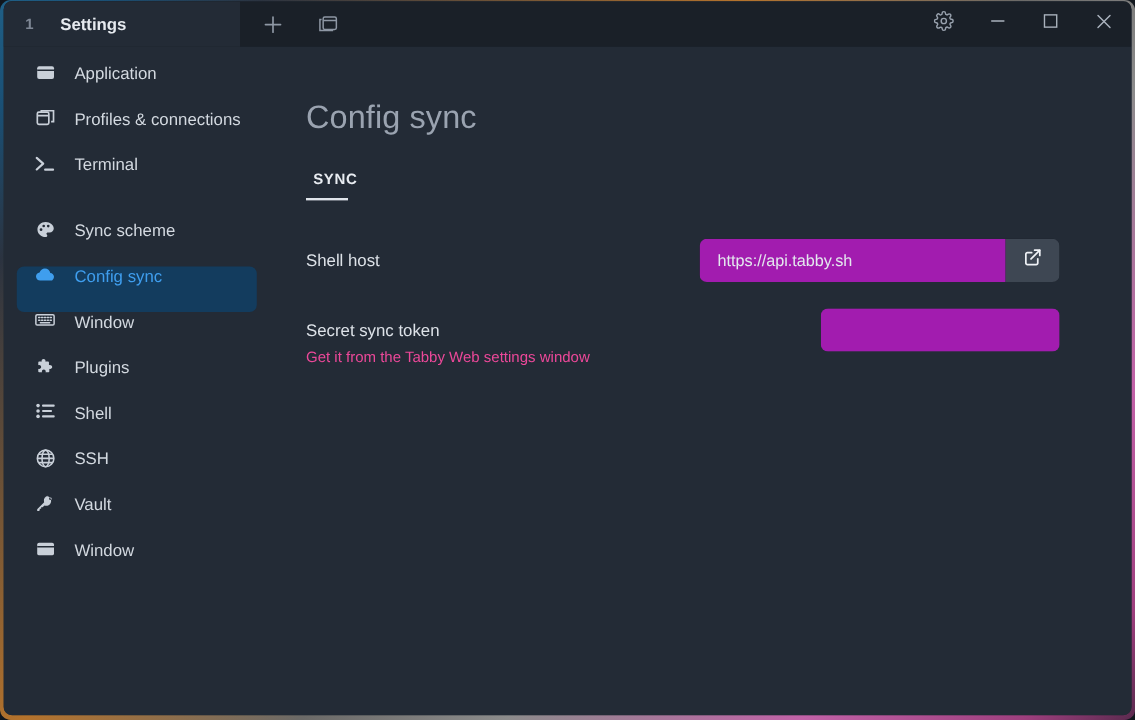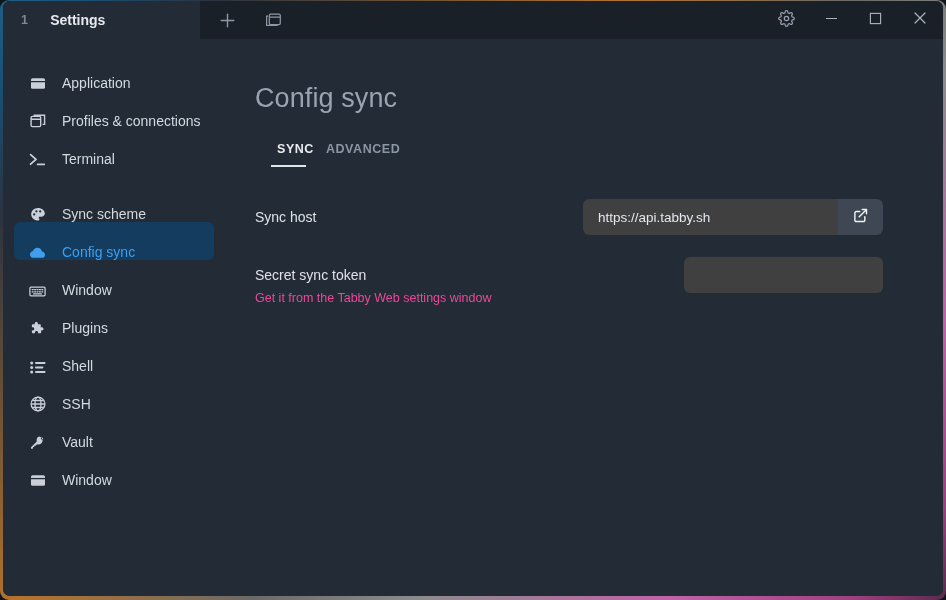--- a/index.html
+++ b/index.html
@@ -115,21 +115,21 @@
   
   #sidebar {
     width: 222px;
     flex: 0 0 222px;
     padding: 14px 11px 0 11px;
     overflow: hidden;
   }
 
   .nav-item {
     display: flex;
-    align-items: flex-end;
+    align-items: flex-start;
     gap: 15px;
     height: 38px;
     padding: 0 14px;
     border-radius: 6px;
     color: #d3d9e0;
     font-size: 14px;
     cursor: default;
     white-space: nowrap;
   }
   .nav-item .nav-ico {
@@ -159,22 +159,22 @@
   #page-title {
     font-size: 27px;
     font-weight: 300;
     color: #9aa3b0;
     letter-spacing: .1px;
     margin-bottom: 24px;
   }
 
   #tabs {
     display: flex;
+    gap: 10px;
     margin-bottom: 32px;
-    margin-left: 16px;
   }
   .ctab {
     position: relative;
     font-size: 12.5px;
     font-weight: bold;
     letter-spacing: .55px;
     color: #8b95a3;
     padding: 4px 6px 11px 6px;
     cursor: default;
   }
@@ -217,21 +217,21 @@
     border-radius: 6px;
     overflow: hidden;
     background: #1a2029;
   }
   .field-wrap.token { width: 199px; flex: 0 0 199px; }
 
   .text-input {
     flex: 1 1 auto;
     min-width: 0;
     height: 36px;
-    background: #404040;
+    background: #a21caf;
     border: none;
     outline: none;
     color: #e3e8ee;
     font-family: "Liberation Sans", sans-serif;
     font-size: 13.5px;
     padding: 0 15px;
   }
   .text-input::placeholder { color: #6c7684; }
 
   .field-btn {
@@ -438,26 +438,25 @@
 
 
       </div>
 
       <div id="content">
 
         <div id="page-title">Config sync</div>
 
         <div id="tabs">
           <div class="ctab active">SYNC</div>
-          <div class="ctab">ADVANCED</div>
         </div>
 
         <div class="form-row">
           <div class="form-label">
-            <div class="fl-title">Sync host</div>
+            <div class="fl-title">Shell host</div>
           </div>
           <div class="field-wrap">
             <input class="text-input" type="text" value="https://api.tabby.sh" style="">
             <div class="field-btn">
               <span>
                 <svg width="15" height="15" viewBox="0 0 16 16" fill="none" stroke="currentColor" stroke-width="1.55" stroke-linecap="round" stroke-linejoin="round">
                   <path d="M12.6 9.2V13a1.4 1.4 0 0 1-1.4 1.4H3.4A1.4 1.4 0 0 1 2 13V5.2a1.4 1.4 0 0 1 1.4-1.4h3.8"></path>
                   <polyline points="9.8,1.6 14.4,1.6 14.4,6.2"></polyline>
                   <line x1="6.6" y1="9.4" x2="14.2" y2="1.8"></line>
                 </svg>

